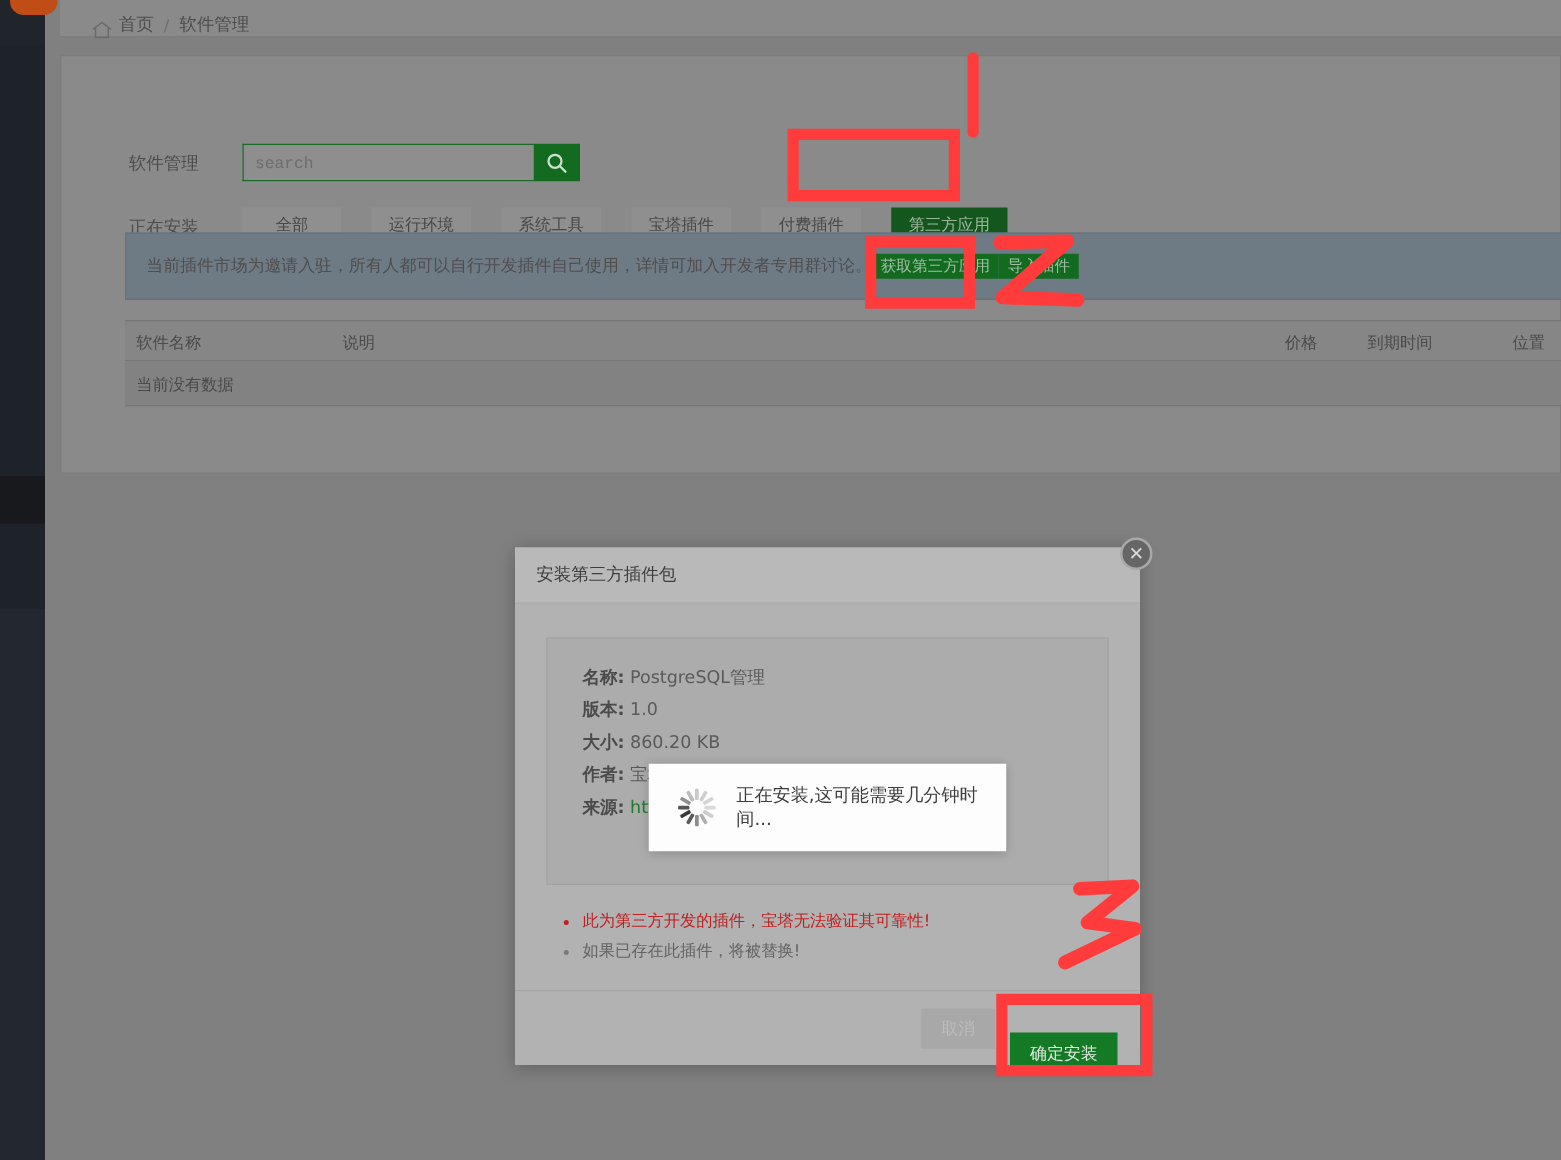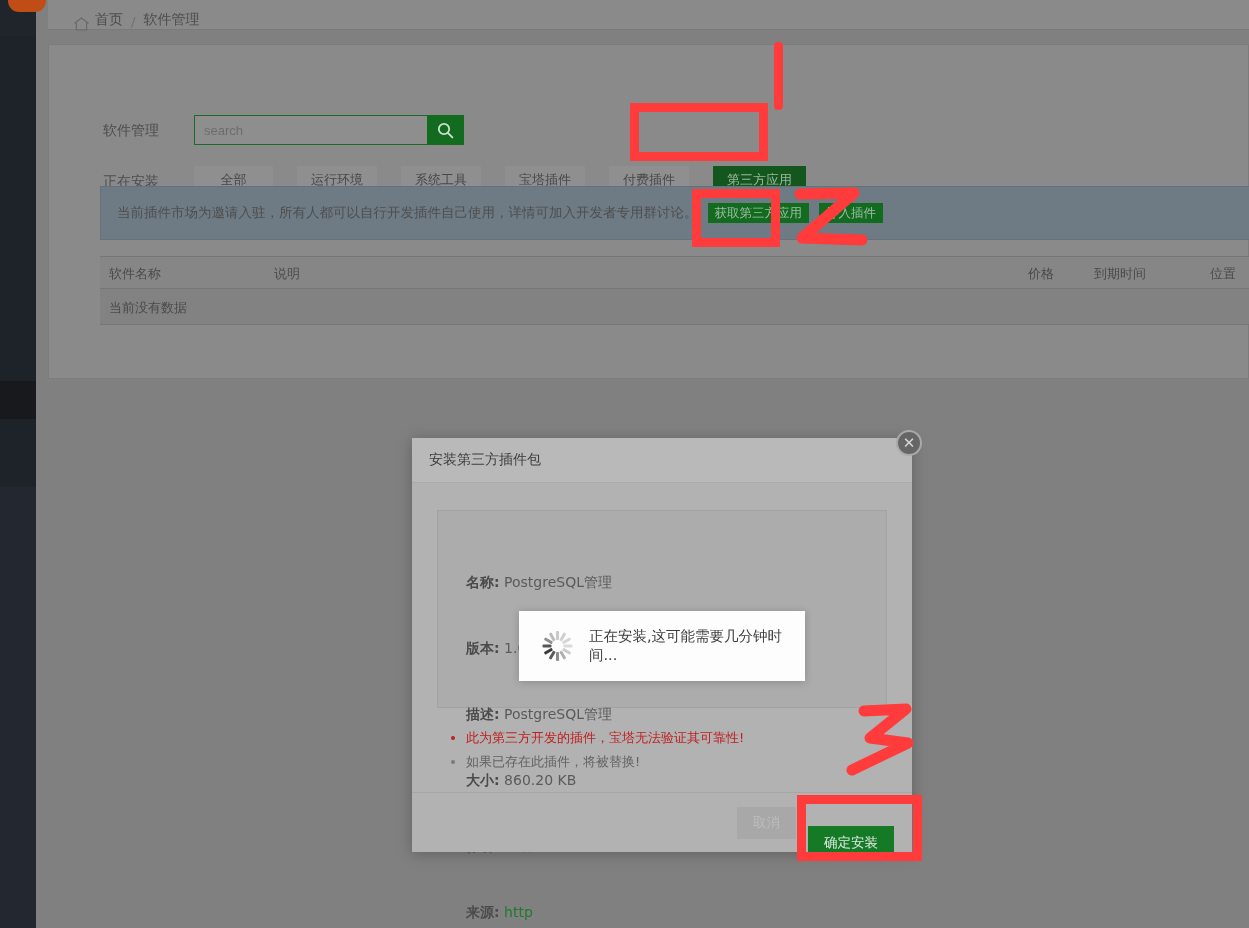--- a/index.html
+++ b/index.html
@@ -61,21 +61,21 @@
   
   #search-wrap {
     position: absolute; left: 145px; top: 70px; width: 270px; height: 30px;
     display: flex;
   }
   #search-input {
     width: 233px; height: 30px;
     border: 1px solid #1b6b28; border-right: none;
     background: #8e8e8e; padding: 0 9px;
     font-size: 13px; color: #4a4a4a;
-    outline: none; font-family: Liberation Sans, sans-serif;
+    outline: none; font-family: Liberation Mono, monospace;
   }
   #search-input::placeholder { color: #6d6d6d; }
   #search-btn {
     width: 37px; height: 30px; background: #136b20; border: none;
     cursor: pointer; display: flex; align-items: center; justify-content: center;
   }
   #search-btn svg { display: block; }
 
   
   #category-row {
@@ -91,21 +91,21 @@
   .cat-btn.active { background: #13571e; color: #9db69f; }
 
   
   #notice-bar {
     position: absolute; left: 64px; top: 186px; width: 1155px; height: 54px;
     background: #6e7b85; border: 1px solid #66727b;
     display: flex; align-items: center; padding-left: 16px;
   }
   #notice-text { font-size: 13.5px; color: #4e4e4e; }
   .notice-btn {
-    margin-left: 10px; height: 20px; padding: 0 7px;
+    height: 20px; padding: 0 7px;
     background: #136b20; border: none; cursor: pointer;
     color: #9fbda4; font-size: 12.5px; font-family: inherit;
     display: inline-flex; align-items: center; justify-content: center;
   }
 
   
   #table-head {
     position: absolute; left: 64px; top: 256px; width: 1155px; height: 33px;
     border-top: 1px solid #767676; border-bottom: 1px solid #767676;
     background: #868686;
@@ -141,21 +141,21 @@
     background: #666; border: 2px solid #a9a9a9;
     color: #d8d8d8; font-size: 15px; line-height: 22px;
     text-align: center; cursor: pointer; z-index: 25;
     font-family: "DejaVu Sans", sans-serif;
   }
   #modal-body { padding: 27px 25px 0 25px; }
   #info-box {
     background: #acacac; border: 1px solid #a2a2a2;
     padding: 18px 0 16px 28px; height: 198px;
   }
-  .info-line { font-size: 14px; line-height: 26px; color: #565656; margin-top: 40px; }
+  .info-line { font-size: 14px; line-height: 26px; color: #565656; }
   .info-key { color: #4b4b4b; font-weight: bold; }
   .info-val { color: #5a5a5a; }
   .info-val.link { color: #1f7a2b; }
 
   #bullets { margin: 18px 0 0 12px; padding: 0; list-style: none; }
   #bullets li {
     font-size: 13px; color: #636363; line-height: 24px;
     position: relative; padding-left: 17px;
   }
   #bullets li::before {
@@ -302,24 +302,20 @@
     <div id="info-box">
       <div class="info-line">
         <span class="info-key">名称:</span>
         <span class="info-val">PostgreSQL管理</span>
       </div>
       <div class="info-line">
         <span class="info-key">版本:</span>
         <span class="info-val">1.0</span>
       </div>
       <div class="info-line">
-        <span class="info-key">描述:</span>
-        <span class="info-val">PostgreSQL管理</span>
-      </div>
-      <div class="info-line">
         <span class="info-key">大小:</span>
         <span class="info-val">860.20 KB</span>
       </div>
       <div class="info-line">
         <span class="info-key">作者:</span>
         <span class="info-val">宝塔</span>
       </div>
       <div class="info-line">
         <span class="info-key">来源:</span>
         <span class="info-val link">http</span>

